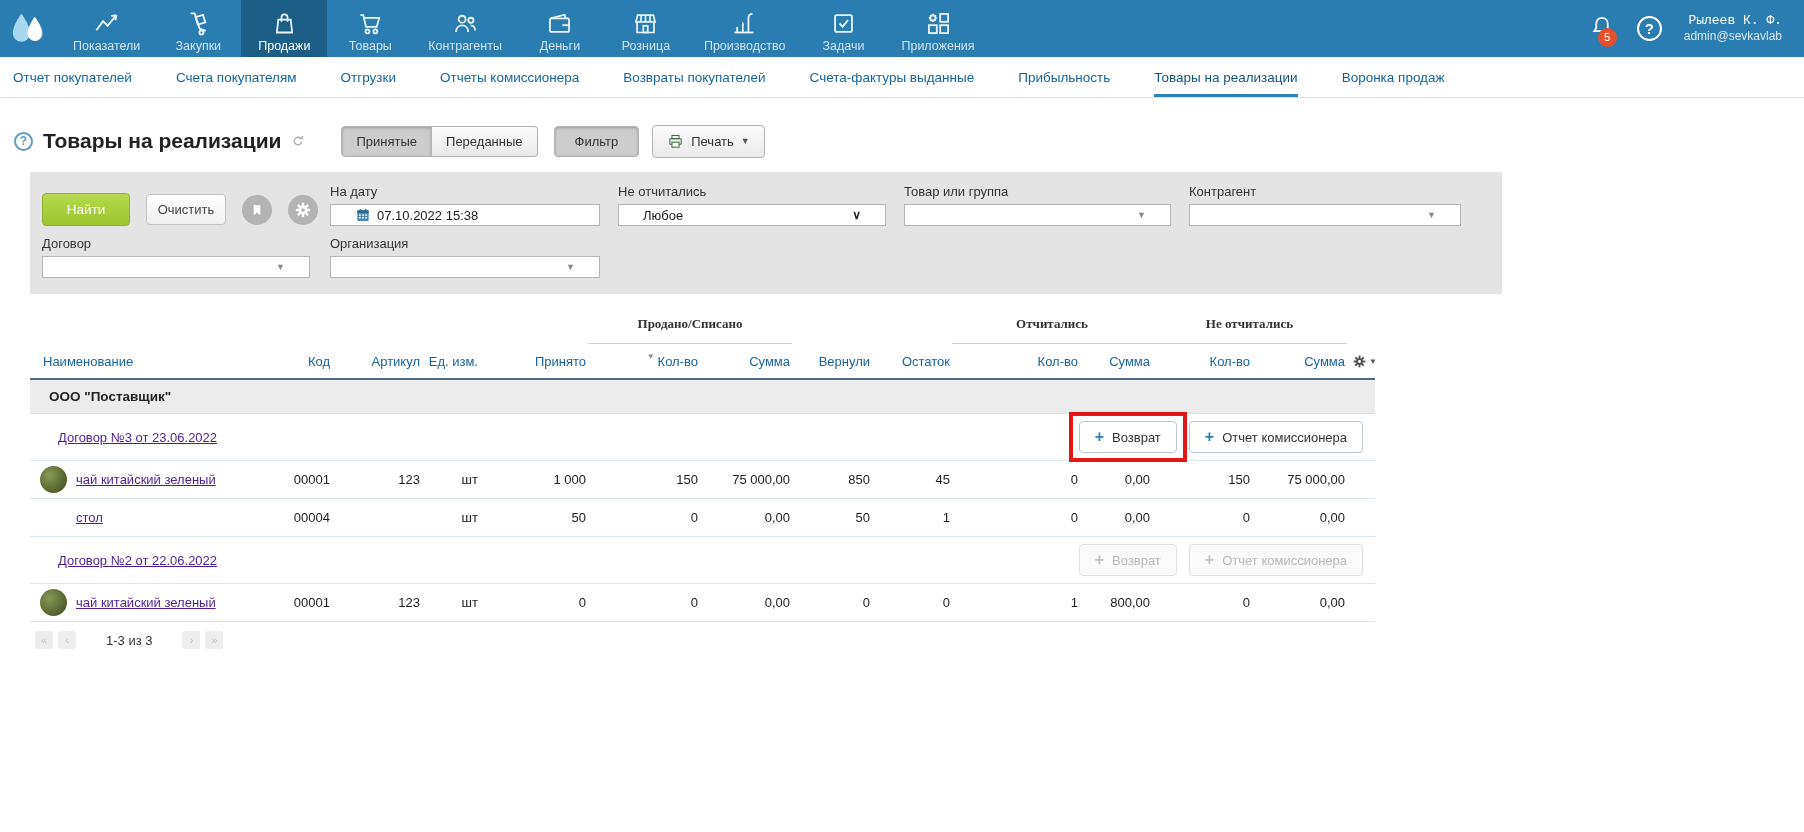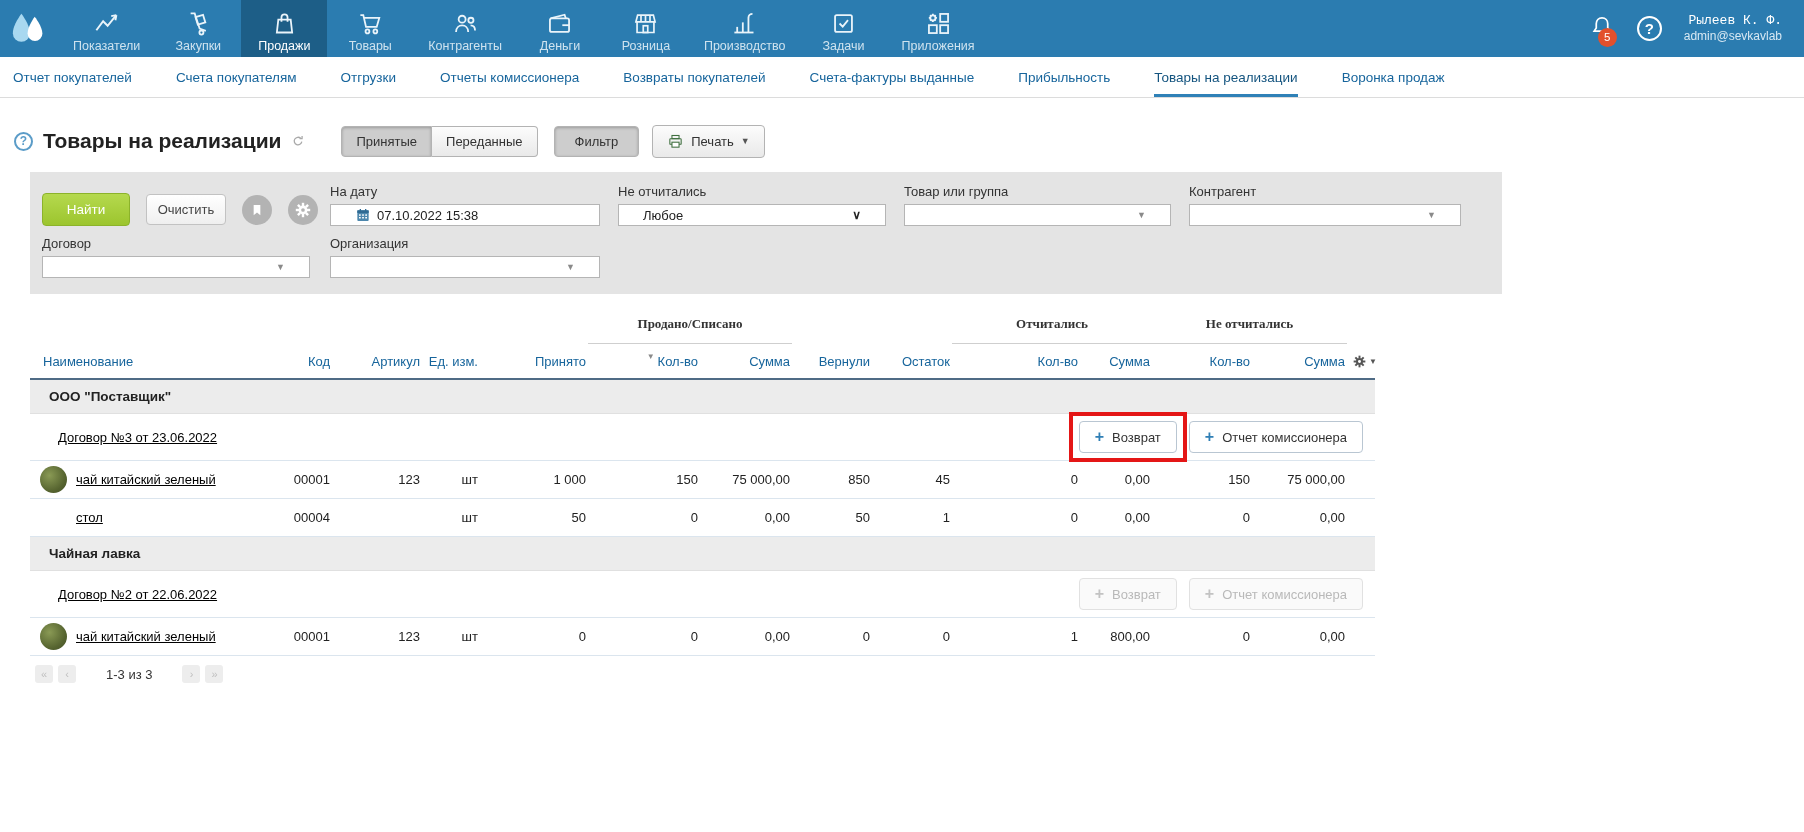--- a/index.html
+++ b/index.html
@@ -94,21 +94,21 @@
   .num { text-align:right; }
   .th.name { padding-left:13px; text-align:left; }
   .sort-caret { font-size:8px; color:#8a8a8a; position:relative; top:-7px; margin-right:3px; }
   .th-gear { display:flex; align-items:center; gap:3px; padding-left:6px; color:#555;
     cursor:pointer; --hole:#fff; }
   .th-gear svg { width:13px; height:13px; }
   .grow { background:#ececec; border-bottom:1px solid #e0e0e0; padding:9px 0 9px 19px;
     font-size:13.5px; font-weight:bold; color:#222; }
   .contract-row { display:flex; align-items:center; justify-content:space-between;
     padding:7px 12px 7px 28px; border-bottom:1px solid #dbe5ee; min-height:44px; }
-  .tlink { color:#000000; font-size:13px; text-decoration:underline; cursor:pointer; }
+  .tlink { color:#4c1d95; font-size:13px; text-decoration:underline; cursor:pointer; }
   .c-actions { display:flex; gap:12px; align-items:center; }
   .act-btn { background:#fff; border:1px solid #b9c6d2; border-radius:4px; padding:7px 15px;
     font-size:13px; color:#333; cursor:pointer; display:inline-flex; align-items:center; gap:8px; }
   .act-btn .plus { color:#2f7fb5; font-size:16px; font-weight:bold; line-height:1; }
   .c-actions.disabled .act-btn { color:#b9b9b9; border-color:#e1e1e1; background:#fafafa; cursor:default; }
   .c-actions.disabled .act-btn .plus { color:#c3c3c3; }
   .btn-wrap { position:relative; }
   .ann { position:absolute; left:-10px; top:-9px; right:-10px; bottom:-9px;
     border:4px solid #e41616; pointer-events:none; }
   .prow { border-bottom:1px solid #dbe5ee; min-height:38px; font-size:13px; color:#222; }
@@ -464,21 +464,20 @@
         <div class="cell num">0</div>
         <div class="cell num">0,00</div>
         <div class="cell num">50</div>
         <div class="cell num">1</div>
         <div class="cell num">0</div>
         <div class="cell num">0,00</div>
         <div class="cell num">0</div>
         <div class="cell num">0,00</div>
         <div></div>
       </div>
-      <div class="grow">Чайная лавка</div>
       <div class="contract-row">
         <a class="tlink">Договор №2 от 22.06.2022</a>
         <div class="c-actions disabled">
           <div class="act-btn">
             <span class="plus">+</span>
             <span>Возврат</span>
           </div>
           <div class="act-btn">
             <span class="plus">+</span>
             <span>Отчет комиссионера</span>

